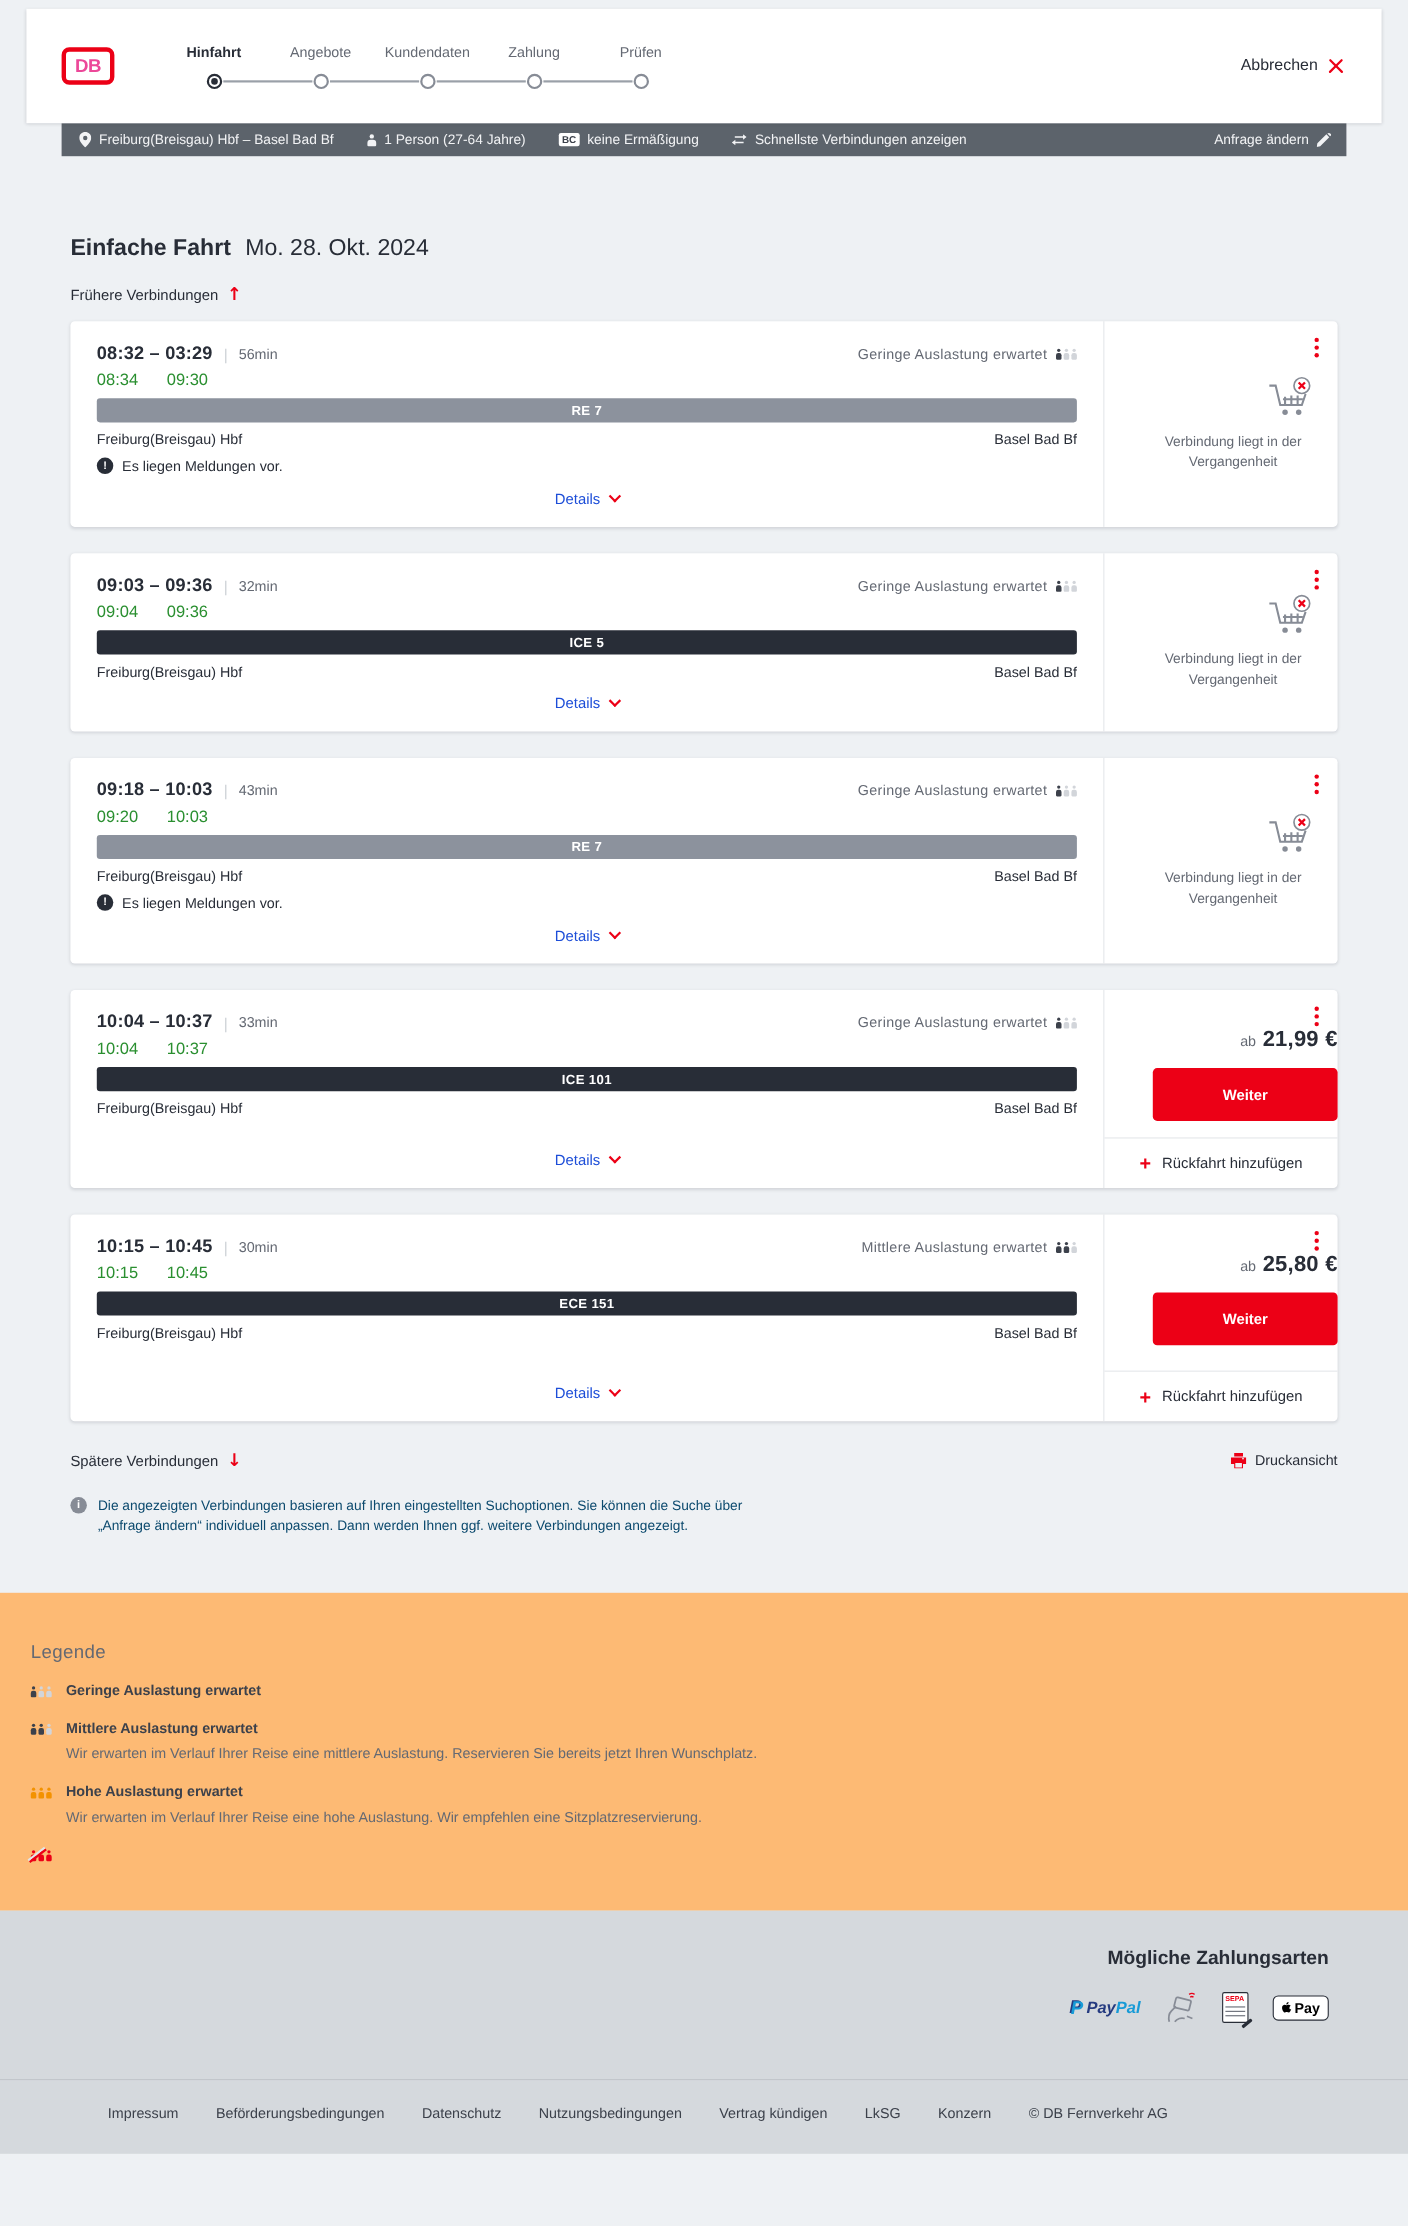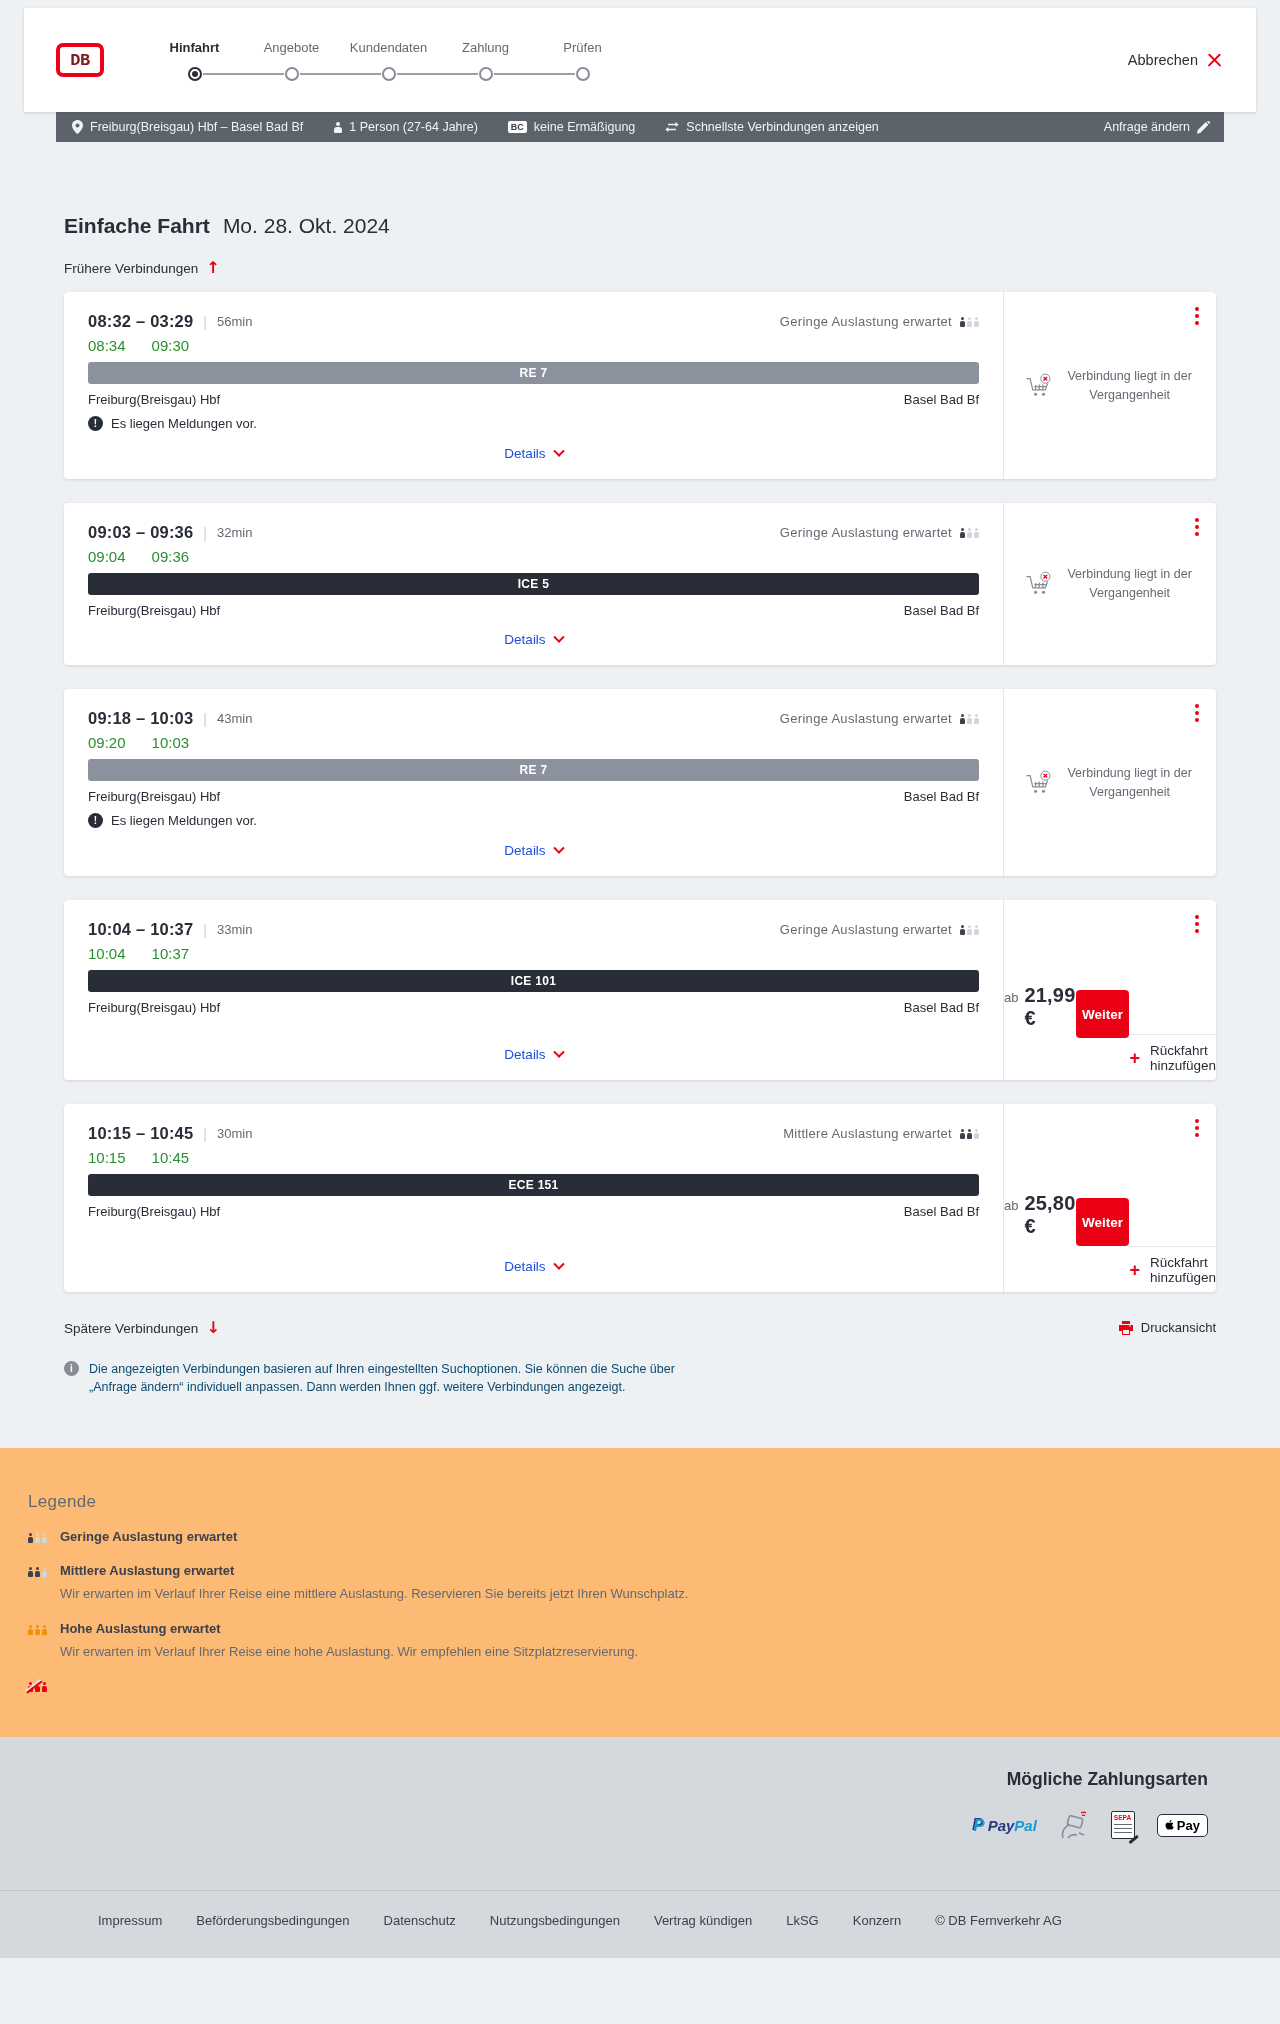--- a/index.html
+++ b/index.html
@@ -21,23 +21,22 @@
     padding:0 34px 0 32px;
     box-shadow:0 1px 3px rgba(40,45,55,.18);
     position:relative;
   }
   .db-logo {
     width:48px; height:34px;
     border:4px solid #ec0016;
     border-radius:7px;
     background:#fff;
     display:flex; align-items:center; justify-content:center;
-    color:#7f1d1d; font-weight:bold; font-size:17px; letter-spacing:-0.5px;
+    color:#ec4899; font-weight:bold; font-size:17px; letter-spacing:-0.5px;
     flex:0 0 auto;
-    font-family:Liberation Mono, monospace;
   }
   .stepper { display:flex; margin-left:42px; }
   .step { width:97px; display:flex; flex-direction:column; align-items:center; position:relative; cursor:default; }
   .step .lbl { font-size:13px; color:#646973; margin-bottom:12px; white-space:nowrap; }
   .step.active .lbl { color:#282d37; font-weight:bold; }
   .step .dot {
     width:14px; height:14px; border-radius:50%;
     background:#fff; border:2px solid #878c96; z-index:2;
   }
   .step.active .dot { border:2px solid #282d37; position:relative; }
@@ -120,21 +119,21 @@
   .warn-txt { font-size:13px; color:#282d37; }
   .details-row {
     margin-top:auto; padding:14px 0 6px;
     display:flex; align-items:center; justify-content:center; gap:9px; cursor:pointer;
   }
   .details-row .txt { font-size:13.5px; color:#1d4ed8; }
   .chev { width:8px; height:8px; border-right:2px solid #ec0016; border-bottom:2px solid #ec0016; transform:rotate(45deg) translate(-2px,-2px); }
 
   .panel {
     width:213px; border-left:1px solid #e4e7ea; position:relative;
-    display:flex; flex-direction:row; align-items:center;
+    display:flex; flex-direction:column; align-items:flex-end;
   }
   .menu-dots { position:absolute; top:12px; right:14px; display:flex; flex-direction:column; gap:3px; padding:3px; cursor:pointer; }
   .menu-dots i { width:4px; height:4px; border-radius:50%; background:#ec0016; }
   .panel.past { justify-content:center; gap:10px; padding:10px 20px; }
   .past-note { font-size:12.5px; color:#646973; text-align:center; line-height:1.5; max-width:150px; }
   .panel.buy { padding-top:34px; }
   .price-row { display:flex; align-items:baseline; gap:6px; }
   .price-row .ab { font-size:13px; color:#646973; }
   .price-row .price { font-size:20px; font-weight:bold; color:#282d37; letter-spacing:0.2px; }
   .weiter {

